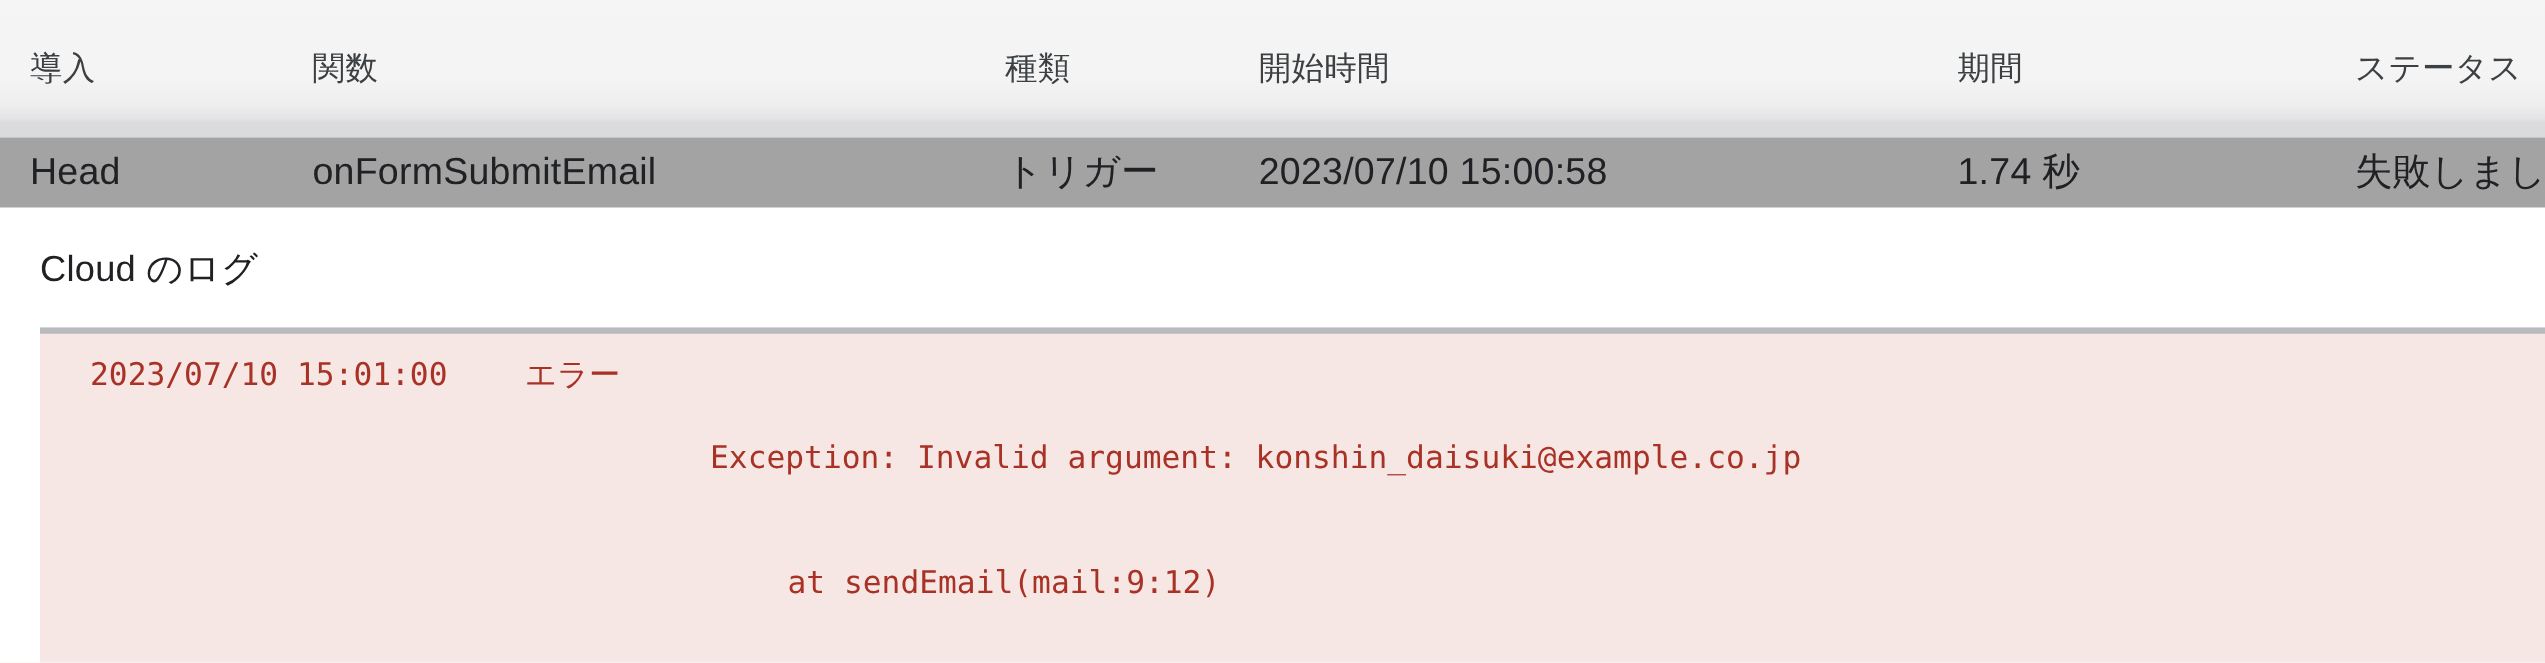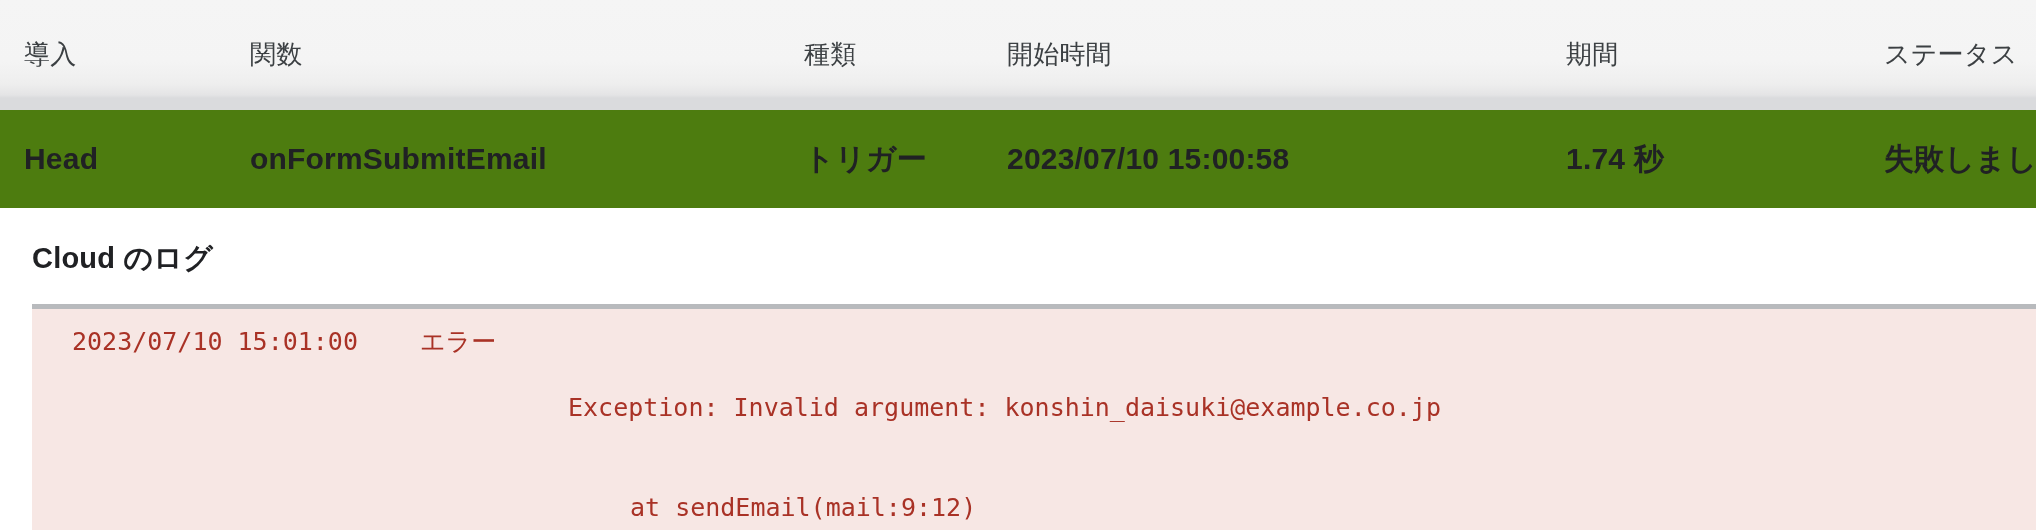--- a/index.html
+++ b/index.html
@@ -22,23 +22,22 @@
 
   .exec-header {
     position: relative;
     height: 110px;
     background: #f4f4f4;
     background-image: linear-gradient(to bottom, #f5f5f5 0px, #f4f4f4 62px, #eeeeee 84px, #e4e4e5 95px, #dadbdd 98px);
   }
 
   .exec-row {
     position: relative;
-    height: 98px;
-    background: #4d7c0f;
-    font-weight: bold;
+    height: 56px;
+    background: #a3a3a3;
   }
 
   .cell {
     position: absolute;
     top: 50%;
     transform: translateY(-50%);
     white-space: nowrap;
     line-height: 1.2;
   }
 
@@ -65,21 +64,21 @@
 
   
   .logs-section {
     padding-top: 0;
   }
 
   .logs-title {
     margin: 0;
     padding: 33px 0 0 32px;
     font-size: 29px;
-    font-weight: 700;
+    font-weight: 400;
     color: #202124;
     letter-spacing: 0.2px;
     line-height: 1.2;
   }
 
   .log-panel {
     margin: 28px 0 0 32px;
     width: 2004px;
     box-sizing: border-box;
     background: #f7e7e4;

